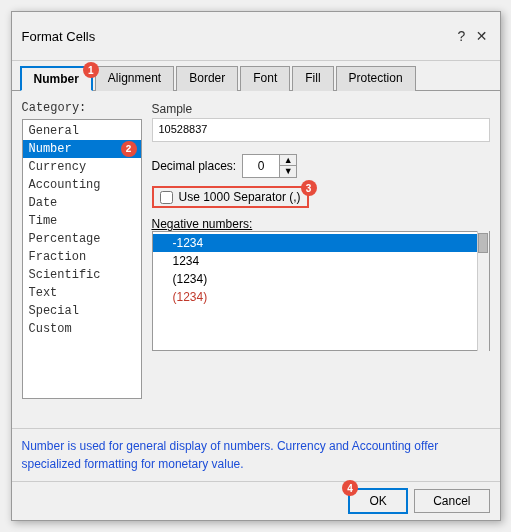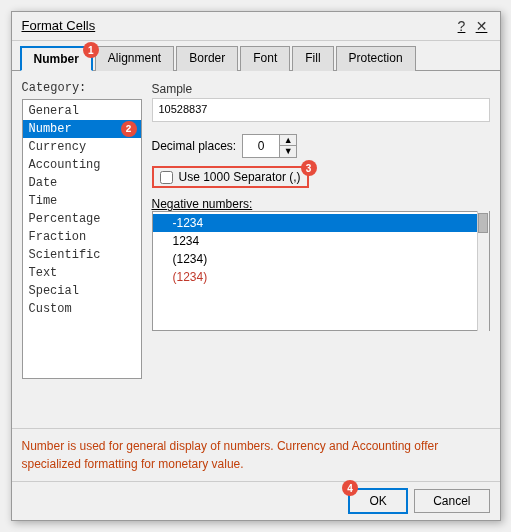--- a/index.html
+++ b/index.html
@@ -18,24 +18,24 @@
       border: 1px solid #999;
       box-shadow: 2px 2px 8px rgba(0,0,0,0.3);
       width: 490px;
       min-height: 510px;
       display: flex;
       flex-direction: column;
     }
     .title-bar {
       background: #f0f0f0;
       border-bottom: 1px solid #ccc;
-      padding: 6px 10px;
+      padding: 16px 10px;
       display: flex;
       justify-content: space-between;
-      text-decoration: underline;
+      align-items: center;
     }
     .title-bar-text {
       font-size: 13px;
       font-weight: normal;
     }
     .title-bar-controls {
       display: flex;
       gap: 4px;
     }
     .title-btn {
@@ -221,21 +221,21 @@
       top: 0;
       width: 12px;
       height: 100%;
       background: #f0f0f0;
       border-left: 1px solid #ccc;
     }
     .description {
       padding: 8px 10px;
       font-size: 12px;
       border-top: 1px solid #ccc;
-      color: #c2410c;
+      color: #1d4ed8;
       line-height: 1.5;
     }
     .footer {
       display: flex;
       justify-content: flex-end;
       align-items: center;
       padding: 6px 10px;
       gap: 6px;
       border-top: 1px solid #ccc;
     }

